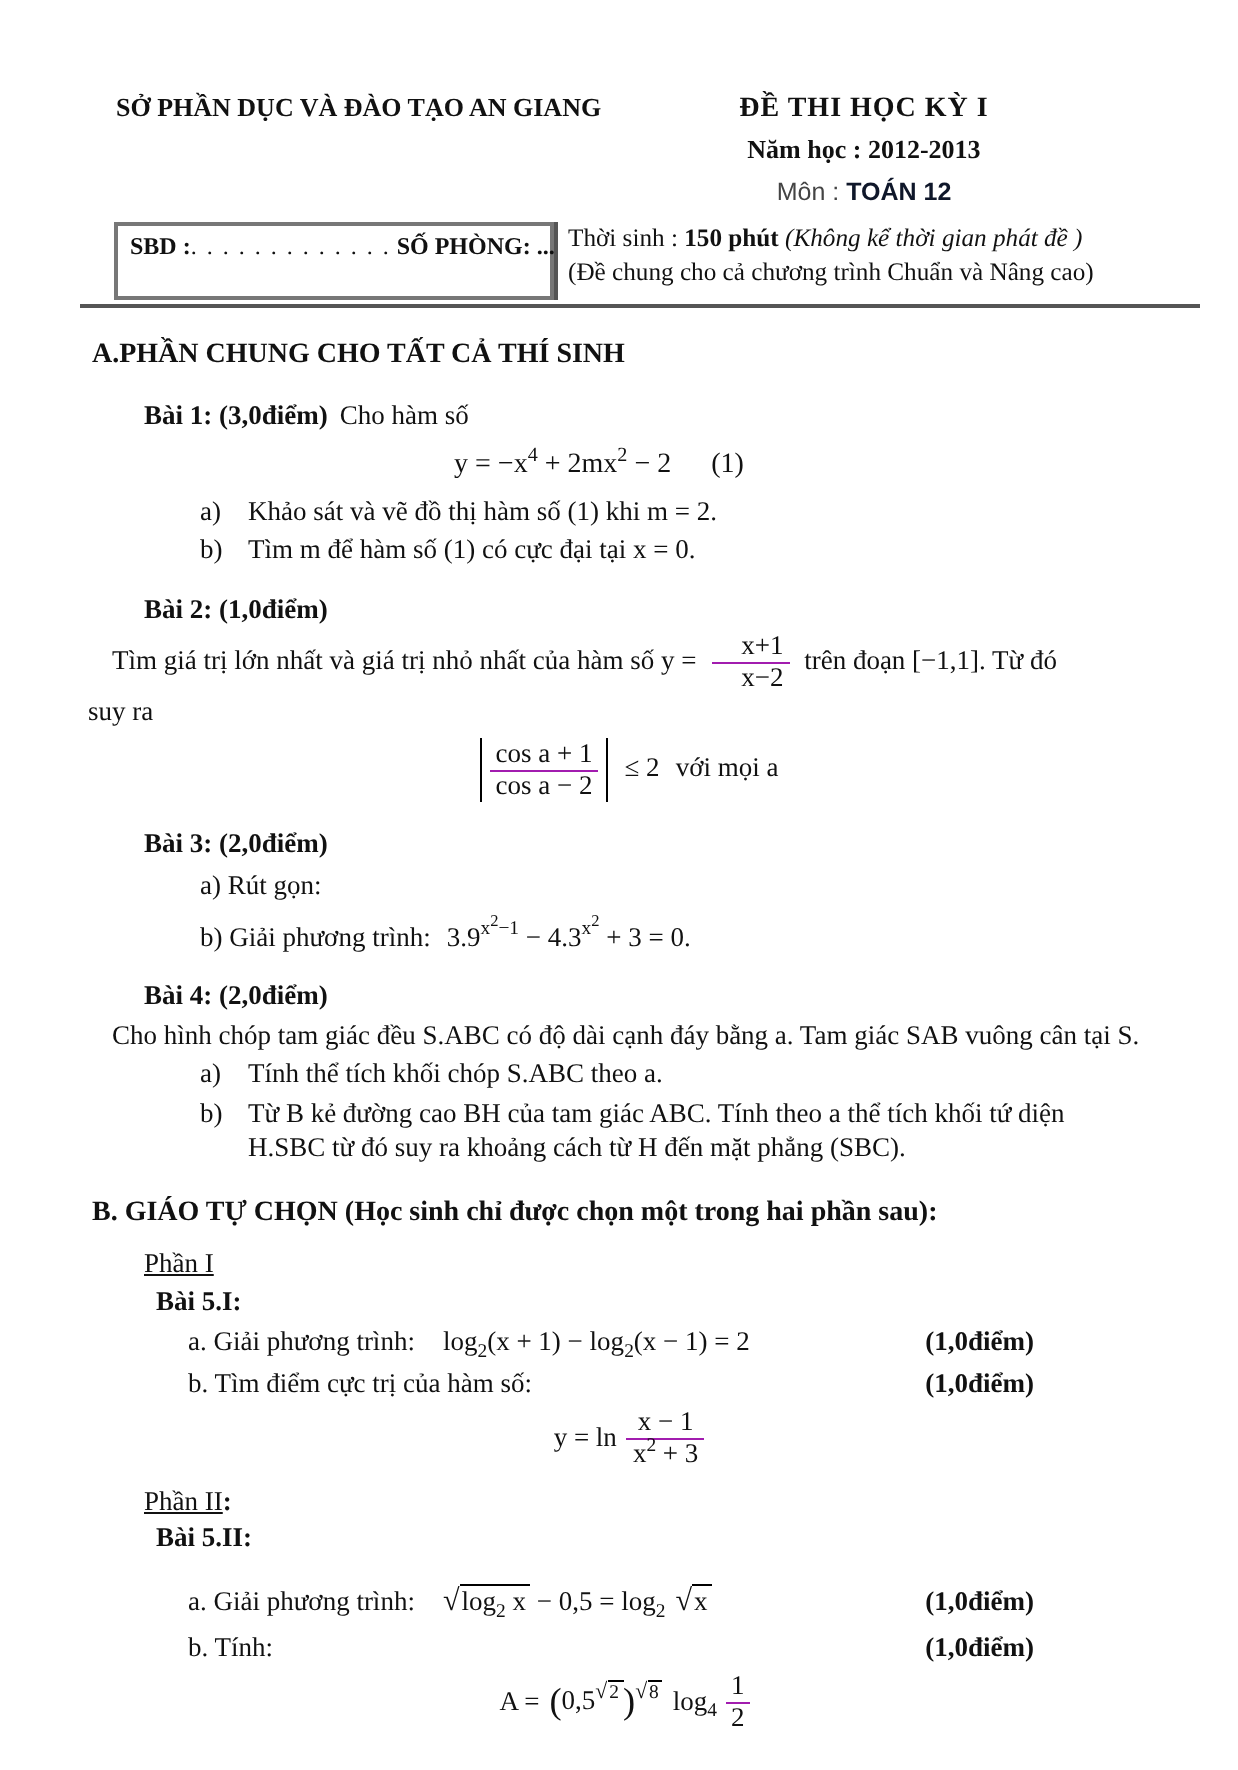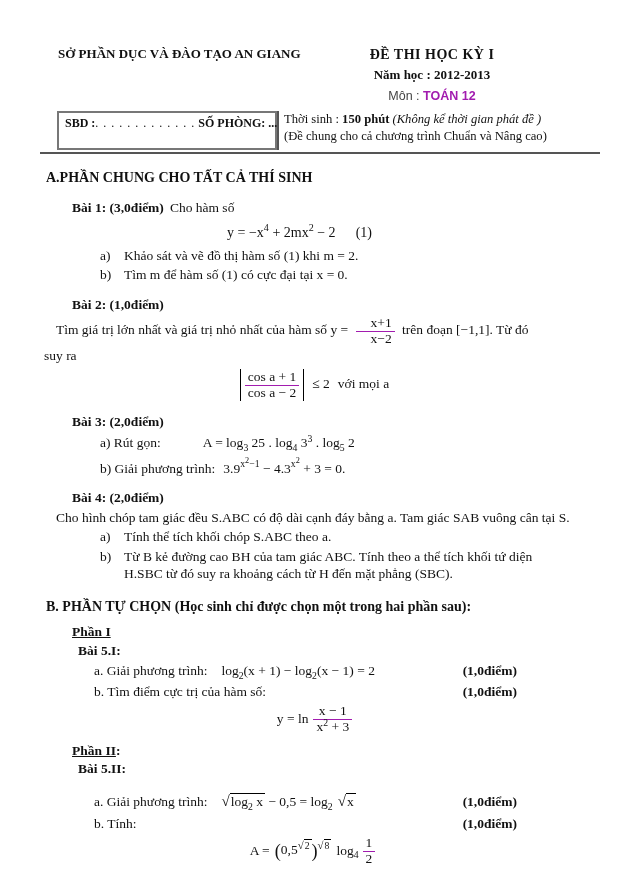--- a/index.html
+++ b/index.html
@@ -12,21 +12,21 @@
   
   .hdr-top { display:flex; }
   .hdr-left { width:260px; }
   .dept { font-weight:bold; font-size:13px; white-space:nowrap; padding-left:14px; }
   .stamp-wrap { margin-top:8px; text-align:center; padding-right:28px; }
   .stamp { display:inline-block; border:2px solid #555; padding:3px 16px 4px; font-weight:bold; font-size:13.5px; }
   .hdr-right { flex:1; text-align:center; padding-right:25px; }
   .etitle { font-weight:bold; font-size:14px; letter-spacing:0.5px; }
   .eyear  { font-weight:bold; font-size:13px; margin-top:3px; }
   .esubj  { font-family:"Liberation Sans", sans-serif; font-size:12.5px; margin-top:4px; color:#444; }
-  .esubj .sv { font-weight:bold; color:#a21caf; }
+  .esubj .sv { font-weight:bold; color:#0f172a; }
 
   .hdr-bot { display:flex; align-items:stretch; margin-top:7px; }
   .sbd-box { box-sizing:border-box; width:220px; margin-left:13px; border:2px solid #777;
              padding:3px 4px 16px 6px; font-weight:bold; font-size:12px; white-space:nowrap; }
   .sbd-box .dots { font-weight:normal; letter-spacing:1px; }
   .time-block { flex:1; border-left:2px solid #555; padding-left:5px; font-size:12.6px; white-space:nowrap; }
   .time-block .tv { font-weight:bold; }
   .time-block .tn { font-style:italic; }
   .hrule { border-top:2px solid #555; margin:2px -15px 0 -4px; }
 
@@ -52,21 +52,21 @@
 
   .row3 { display:flex; margin-left:56px; align-items:baseline; }
   .row3a { margin-top:3px; }
   .row3b { margin-top:8px; }
   .g42 { width:42px; flex:none; }
   .g8 { width:8px; flex:none; }
 
   .b4para { margin-top:2px; text-indent:12px; padding-right:6px; }
 
   .phead { margin-left:28px; margin-top:7px; }
-  .phead .pu { font-weight:bold; text-decoration:underline; }
+  .phead .pu { font-weight:normal; text-decoration:underline; }
   .phead .pc { font-weight:bold; }
   .bai5 { font-weight:bold; margin-left:34px; margin-top:1px; }
 
   .orow { display:flex; margin-left:50px; margin-top:3px; padding-right:68px; align-items:baseline; }
   .orow .lb { white-space:nowrap; margin-right:14px; }
   .orow .eq { white-space:nowrap; }
   .orow .pts { margin-left:auto; font-weight:bold; white-space:nowrap; padding-left:10px; }
   .orow-gap { margin-top:14px; }
 
   .het { text-align:center; margin-top:16px; }
@@ -127,40 +127,39 @@
 
   <div class="bai"><span class="bh">Bài 2: (1,0điểm)</span></div>
   <div class="b2para"><span>Tìm giá trị lớn nhất và giá trị nhỏ nhất của hàm số y =</span> <span class="frac mfrac"><span class="fn">x+1</span><span class="fd">x−2</span></span> <span>trên đoạn [−1,1]. Từ đó</span></div>
   <div class="cont">suy ra</div>
   <div class="disp"><span class="abs"><span class="frac"><span class="fn">cos a + 1</span><span class="fd">cos a − 2</span></span></span><span class="rel">≤ 2</span><span class="cond">với mọi a</span></div>
 
   <div class="bai"><span class="bh">Bài 3: (2,0điểm)</span></div>
   <div class="row3 row3a">
       <span class="lb">a) Rút gọn:</span>
       <span class="g42"></span>
-      <span class="eq"><span>A = log</span><sub>3</sub><span> 25 . log</span><sub>4</sub><span> 3</span><sup>3</sup><span> . log</span><sub>5</sub><span> 2</span></span>
     </div>
   <div class="row3 row3b">
       <span class="lb">b) Giải phương trình:</span>
       <span class="g8"></span>
       <span class="eq"><span>3.9</span><sup><span>x</span><sup>2</sup><span>−1</span></sup><span> − 4.3</span><sup><span>x</span><sup>2</sup></sup><span> + 3 = 0.</span></span>
     </div>
 
   <div class="bai"><span class="bh">Bài 4: (2,0điểm)</span></div>
   <div class="b4para">Cho hình chóp tam giác đều S.ABC có độ dài cạnh đáy bằng a. Tam giác SAB vuông cân tại S.</div>
   <div class="itm">
       <span class="mk">a)</span>
       <span class="tx">Tính thể tích khối chóp S.ABC theo a.</span>
     </div>
   <div class="itm">
       <span class="mk">b)</span>
       <span class="tx">Từ B kẻ đường cao BH của tam giác ABC. Tính theo a thể tích khối tứ diện H.SBC từ đó suy ra khoảng cách từ H đến mặt phẳng (SBC).</span>
     </div>
 
-  <div class="sectitle">B. PHẦN TỰ CHỌN (Học sinh chỉ được chọn một trong hai phần sau):</div>
+  <div class="sectitle">B. GIÁO TỰ CHỌN (Học sinh chỉ được chọn một trong hai phần sau):</div>
 
   <div class="phead"><span class="pu">Phần I</span></div>
   <div class="bai5">Bài 5.I:</div>
   <div class="orow">
       <span class="lb">a. Giải phương trình:</span>
       <span class="eq"><span>log</span><sub>2</sub><span>(x + 1) − log</span><sub>2</sub><span>(x − 1) = 2</span></span>
       <span class="pts">(1,0điểm)</span>
     </div>
   <div class="orow">
       <span class="lb">b. Tìm điểm cực trị của hàm số:</span>

